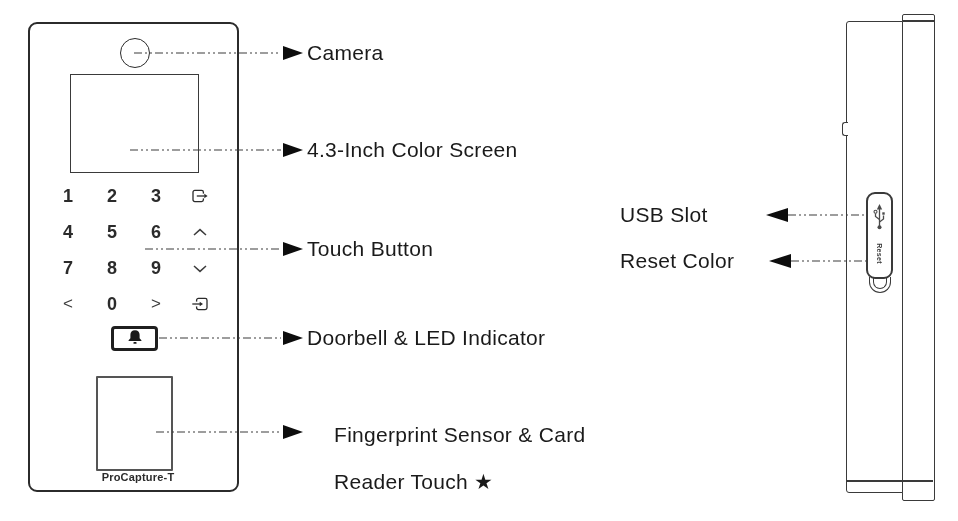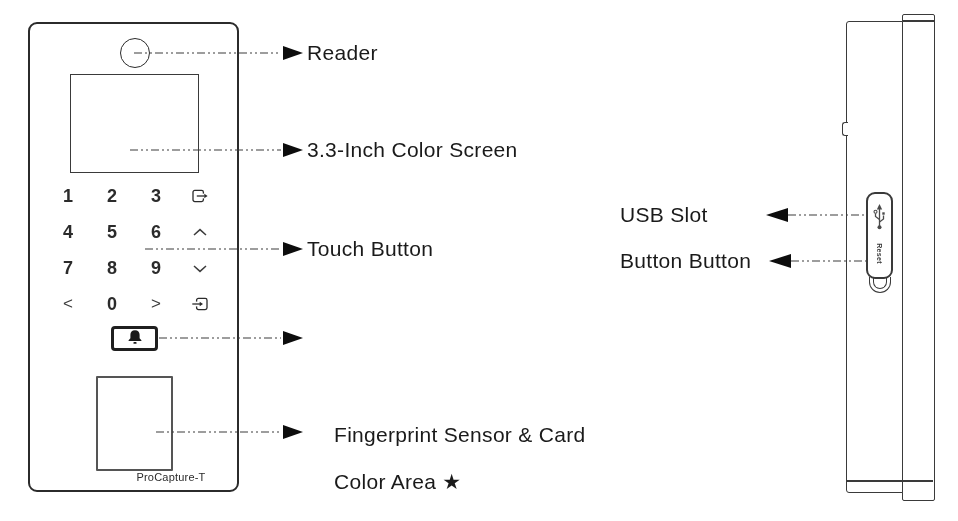--- a/index.html
+++ b/index.html
@@ -21,21 +21,21 @@
     display:grid; grid-template-columns:repeat(4,44px); grid-template-rows:repeat(4,36px); }
   .key { display:flex; align-items:center; justify-content:center;
     font-size:18px; font-weight:bold; color:#2b2b2b; }
   .key.sym { font-weight:400; color:#3c3c3c; font-size:17px; }
   .doorbell { left:111px; top:326px; width:47px; height:25px;
     border:3px solid #1f1f1f; border-radius:4px;
     display:flex; align-items:center; justify-content:center; }
   .fingerprint { left:96px; top:376px; width:77px; height:95px;
     border:2.5px solid #555; border-radius:1px; }
   .model { left:98px; top:471px; width:80px; text-align:center;
-    font-size:11px; font-weight:normal; color:#2b2b2b; letter-spacing:0.2px;margin-left:33px; }
+    font-size:11px; font-weight:bold; color:#2b2b2b; letter-spacing:0.2px; }
 
   
   .callout { font-size:21px; font-weight:300; color:#1a1a1a;
     white-space:nowrap; line-height:26px; letter-spacing:0.3px; }
   .callout.two-line { line-height:47px; }
   .co-camera   { left:307px; top:40px; }
   .co-screen   { left:307px; top:137px; }
   .co-keypad   { left:307px; top:236px; }
   .co-doorbell { left:307px; top:325px; }
   .co-fp       { left:307px; top:411px;margin-left:27px; }
@@ -119,26 +119,27 @@
       <svg width="20" height="16" viewBox="0 0 20 16">
         <path d="M10 1.2 C7 1.2 5.4 3 5.4 5.8 L5.4 9.2 L3.6 11.2 L3.6 12 L16.4 12 L16.4 11.2 L14.6 9.2 L14.6 5.8 C14.6 3 13 1.2 10 1.2 Z" fill="#1a1a1a"></path>
         <rect x="8.4" y="12.9" width="3.2" height="1.9" rx="0.9" fill="#1a1a1a"></rect>
       </svg>
     </span>
   </div>
 
   <div class="abs fingerprint"></div>
   <div class="abs model">ProCapture-T</div>
 
-  <div class="abs callout co-camera">Reader</div>
-  <div class="abs callout co-screen">3.3-Inch Color Screen</div>
+  <div class="abs callout co-camera">Camera</div>
+  <div class="abs callout co-screen">4.3-Inch Color Screen</div>
   <div class="abs callout co-keypad">Touch Button</div>
+  <div class="abs callout co-doorbell">Doorbell &amp; LED Indicator</div>
   <div class="abs callout two-line co-fp">
     <div>Fingerprint Sensor &amp; Card</div>
-    <div>Color Area ★</div>
+    <div>Reader Touch ★</div>
   </div>
 
   <div class="abs backplate"></div>
   <div class="abs side-body"></div>
   <div class="abs side-top-line"></div>
   <div class="abs side-bottom-line"></div>
   <div class="abs side-bump"></div>
 
   <div class="abs usb-slot"></div>
   <div class="abs groove-outer"></div>
@@ -151,21 +152,21 @@
       <circle cx="7.5" cy="24.2" r="2" fill="#4a4a4a"></circle>
       <polyline points="7.5,16.5 3.5,13.5 3.5,10.5" fill="none" stroke="#4a4a4a" stroke-width="1.3"></polyline>
       <circle cx="3.5" cy="8.8" r="1.5" fill="none" stroke="#4a4a4a" stroke-width="1.1"></circle>
       <polyline points="7.5,19 11.5,16 11.5,12.5" fill="none" stroke="#4a4a4a" stroke-width="1.3"></polyline>
       <rect x="10.3" y="9.3" width="2.4" height="2.4" fill="#4a4a4a"></rect>
     </svg>
   </div>
   <div class="abs reset-vertical">Reset</div>
 
   <div class="abs callout co-usb">USB Slot</div>
-  <div class="abs callout co-reset">Button Button</div>
+  <div class="abs callout co-reset">Reset Color</div>
 
   <svg class="abs overlay" width="958" height="521" viewBox="0 0 958 521">
     <g stroke="#3d3d3d" stroke-width="1.1" stroke-dasharray="8 3 2 3 2 3" fill="none">
       <line x1="134" y1="53" x2="281" y2="53"></line>
       <line x1="130" y1="150" x2="281" y2="150"></line>
       <line x1="145" y1="249" x2="281" y2="249"></line>
       <line x1="159" y1="338" x2="281" y2="338"></line>
       <line x1="156" y1="432" x2="281" y2="432"></line>
       <line x1="788" y1="215" x2="866" y2="215"></line>
       <line x1="791" y1="261" x2="868" y2="261"></line>

